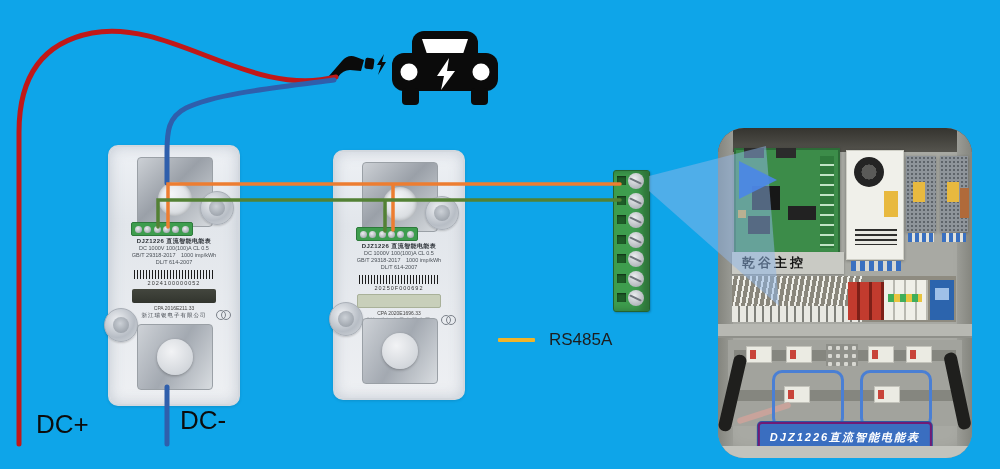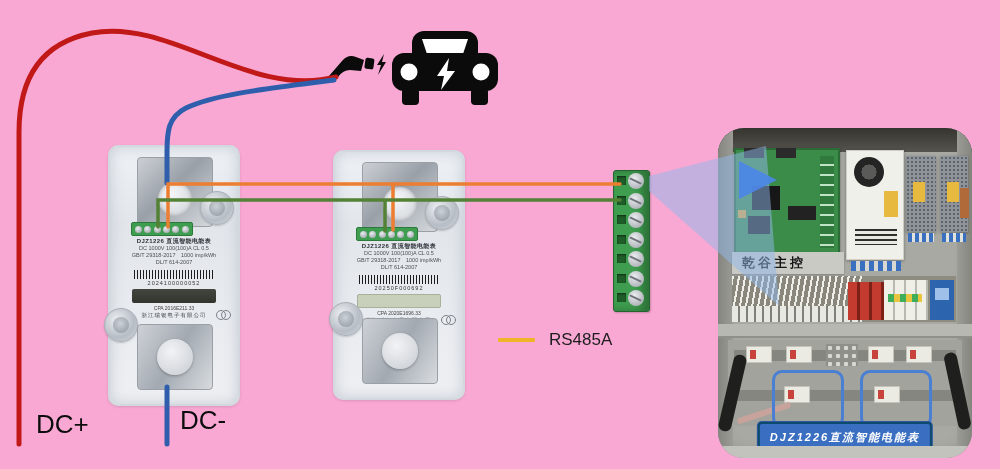--- a/index.html
+++ b/index.html
@@ -1,16 +1,16 @@
 <!DOCTYPE html>
 <html><head>
 <meta charset="utf-8">
 <style>
   html,body{margin:0;padding:0;background:#fff;}
-  .canvas{position:relative;width:1000px;height:469px;background:#f9a8d4;overflow:hidden;
+  .canvas{position:relative;width:1000px;height:469px;background:#0ea5e9;overflow:hidden;
           font-family:"Liberation Sans",sans-serif;}
 
   
   .meter{position:absolute;width:128px;border:2px solid #d3d8de;border-radius:10px;
          background:linear-gradient(180deg,#eef1f5,#e2e6eb 30%,#eef0f3);
          box-shadow:inset 0 0 14px rgba(150,162,178,.45),0 1px 3px rgba(0,0,0,.12);}
   .meter--a{left:108px;top:145px;height:257px;}
   .meter--b{left:333px;top:150px;height:246px;}
   .m-clamp-top{position:absolute;left:27px;top:10px;width:74px;height:68px;border-radius:4px;
          background:linear-gradient(135deg,#ccd0d5,#9aa0a8 45%,#d6dade);border:1px solid #9aa0a6;}
@@ -118,21 +118,21 @@
   .fuse::after{content:"";position:absolute;left:3px;top:3px;width:6px;height:9px;background:#c8443a;}
   .cblock{position:absolute;left:98px;top:4px;width:32px;height:22px;background:#8f908a;
          background-image:radial-gradient(circle,#d8d8d2 2px,transparent 2.5px);background-size:8px 8px;}
   .cable{position:absolute;width:13px;height:78px;background:#1f1f1d;border-radius:6px;}
   .cable--l{left:-2px;top:14px;transform:rotate(13deg);}
   .cable--r{right:-2px;top:12px;transform:rotate(-12deg);}
   .cable--pink{left:8px;top:70px;width:56px;height:6px;background:#c8a39b;transform:rotate(-18deg);}
   .hl{position:absolute;top:30px;width:66px;height:52px;border:3px solid #4a7fd4;border-radius:10px;}
   .hl--1{left:44px;} .hl--2{left:132px;}
   .meter-tag{position:absolute;left:50%;top:294px;transform:translateX(-50%);white-space:nowrap;
-         background:#3a6ec0;border:2px solid #0c4a6e;border-radius:4px;box-shadow:0 0 0 1px #2d57a0;
+         background:#3a6ec0;border:2px solid #701a75;border-radius:4px;box-shadow:0 0 0 1px #2d57a0;
          color:#fff;font-size:11px;font-weight:bold;font-style:italic;letter-spacing:2px;
          padding:6px 10px;}
   .floor{position:absolute;left:0;top:318px;width:254px;height:12px;background:#c2c3bd;}
 
   
   .legend{position:absolute;left:498px;top:331px;}
   .legend-row{display:flex;align-items:center;height:18px;margin-bottom:19px;}
   .legend-swatch{width:37px;height:4px;margin-right:14px;border-radius:1px;}
   .legend-text{font-size:17px;color:#1d1d1d;text-align:right;}
   .dc-label{position:absolute;font-size:26px;color:#0c0c0c;}

